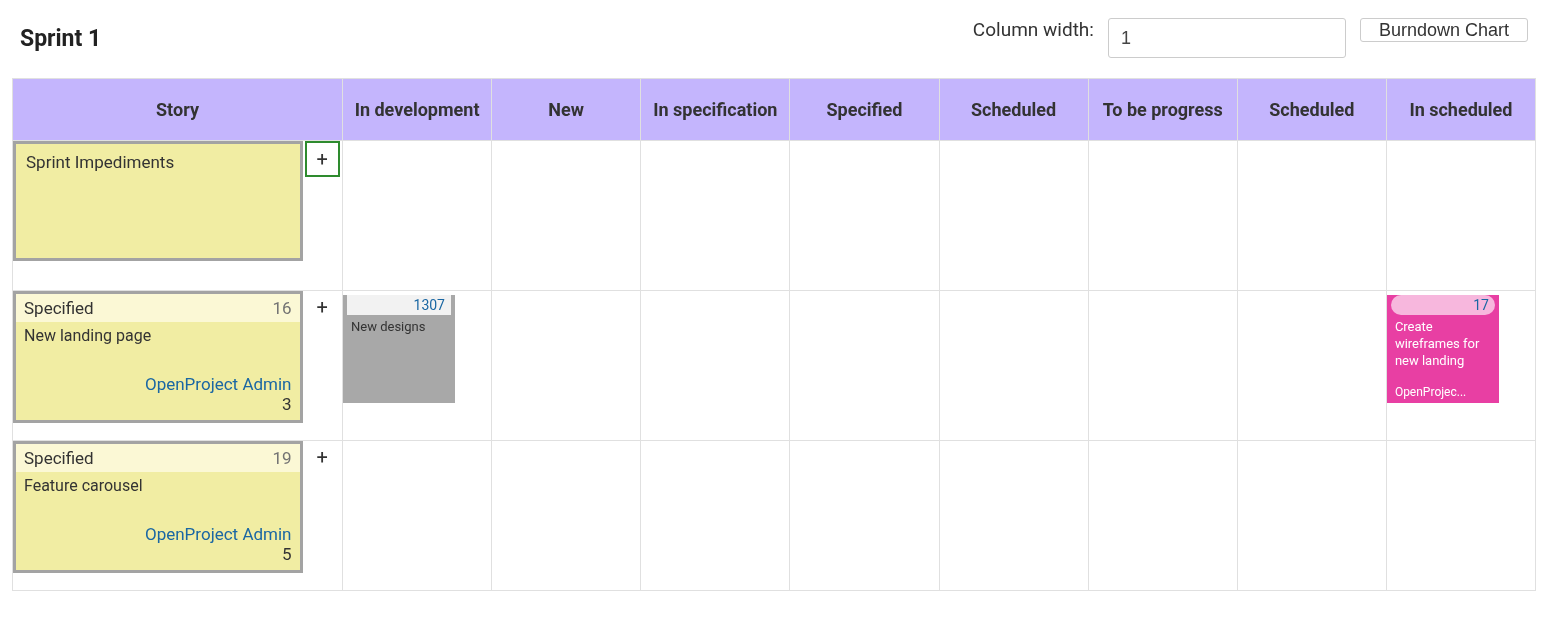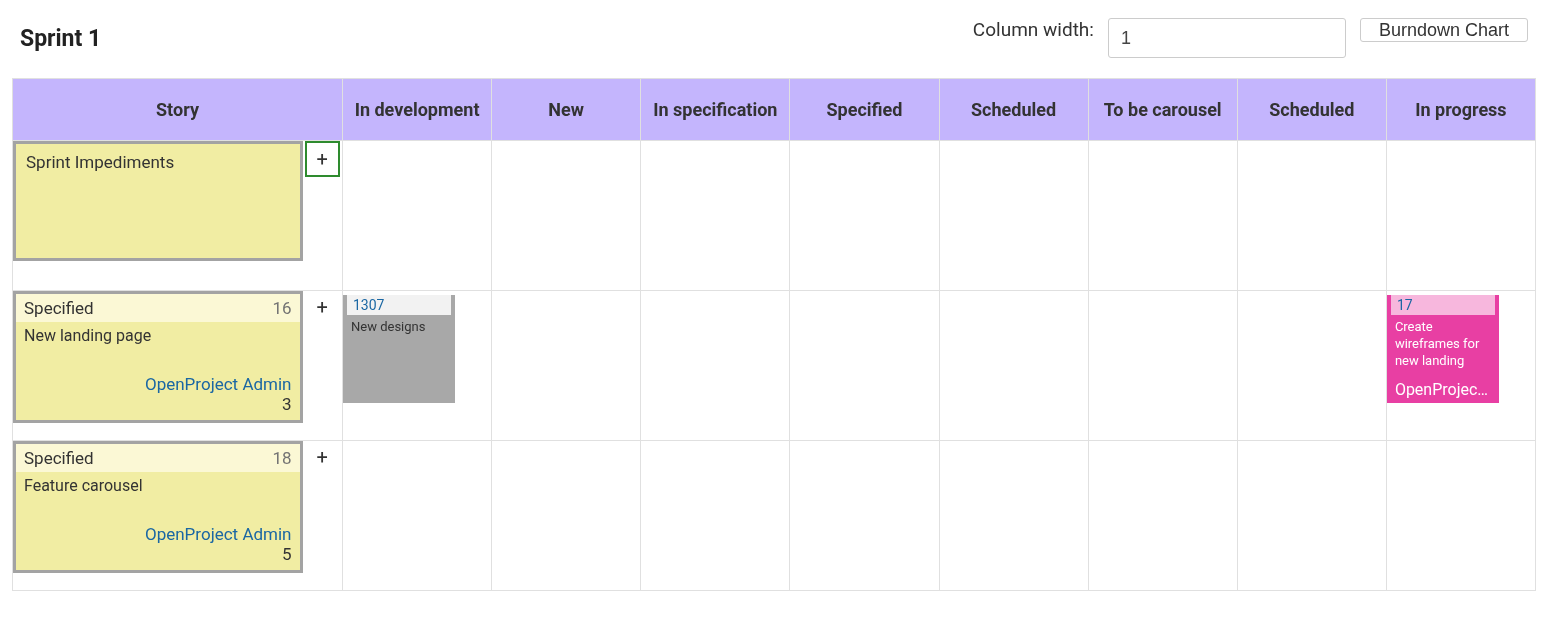--- a/index.html
+++ b/index.html
@@ -140,37 +140,37 @@
     padding: 0;
     font-size: 13px;
     color:#333;
     position:relative;
   }
   .task-card.grey { background:#a8a8a8; }
   .task-card.pink { background:#e83fa3; color:#fff; }
   .task-card .id-bar {
     background: rgba(255,255,255,0.85);
     margin:4px 4px 0 4px;
-    text-align:left;
+    text-align:right;
     padding:2px 6px;
     font-size:14px;
   }
   .task-card.grey .id-bar { color:#1a67a3; }
-  .task-card.pink .id-bar { color:#1a67a3; background:#f7b7dd; }
+  .task-card.pink .id-bar { color:#1a67a3; background:#f7b7dd;border-radius:10px; }
   .task-card .body {
     padding:4px 8px;
     font-size:13px;
     line-height:1.3;
   }
   .task-card.grey .body { color:#333; }
   .task-card .owner {
     position:absolute;
     bottom:4px;
     left:8px;
-    font-size:16px;
+    font-size:12px;
     white-space:nowrap;
     overflow:hidden;
     text-overflow:ellipsis;
     max-width:95px;
     margin-top:8px;
   }
 
   .row-body { height: 150px; }
 </style>
 </head>
@@ -199,23 +199,23 @@
       <col>
   </colgroup>
   <thead>
     <tr>
       <th class="col-story" colspan="2">Story</th>
       <th>In development</th>
       <th>New</th>
       <th>In specification</th>
       <th>Specified</th>
       <th>Scheduled</th>
-      <th>To be carousel</th>
+      <th>To be progress</th>
       <th>Scheduled</th>
-      <th>In progress</th>
+      <th>In scheduled</th>
     </tr>
   </thead>
   <tbody>
 
     <tr class="row-body">
       <td class="col-story story-cell">
         <div class="story-card simple">
           <span class="title">Sprint Impediments</span>
         </div>
       </td>
@@ -268,21 +268,21 @@
           <div class="owner">OpenProjec...</div>
         </div>
       </td>
     </tr>
 
     <tr class="row-body">
       <td class="col-story story-cell">
         <div class="story-card" style="min-height:132px;">
           <div class="status-bar">
             <span class="status">Specified</span>
-            <span class="id">18</span>
+            <span class="id">19</span>
           </div>
           <div class="body">Feature carousel</div>
           <div class="footer">
             <span class="owner">OpenProject Admin</span>
             <span class="pts">5</span>
           </div>
         </div>
       </td>
       <td class="col-add add-cell">
         <span class="add-plus">+</span>

